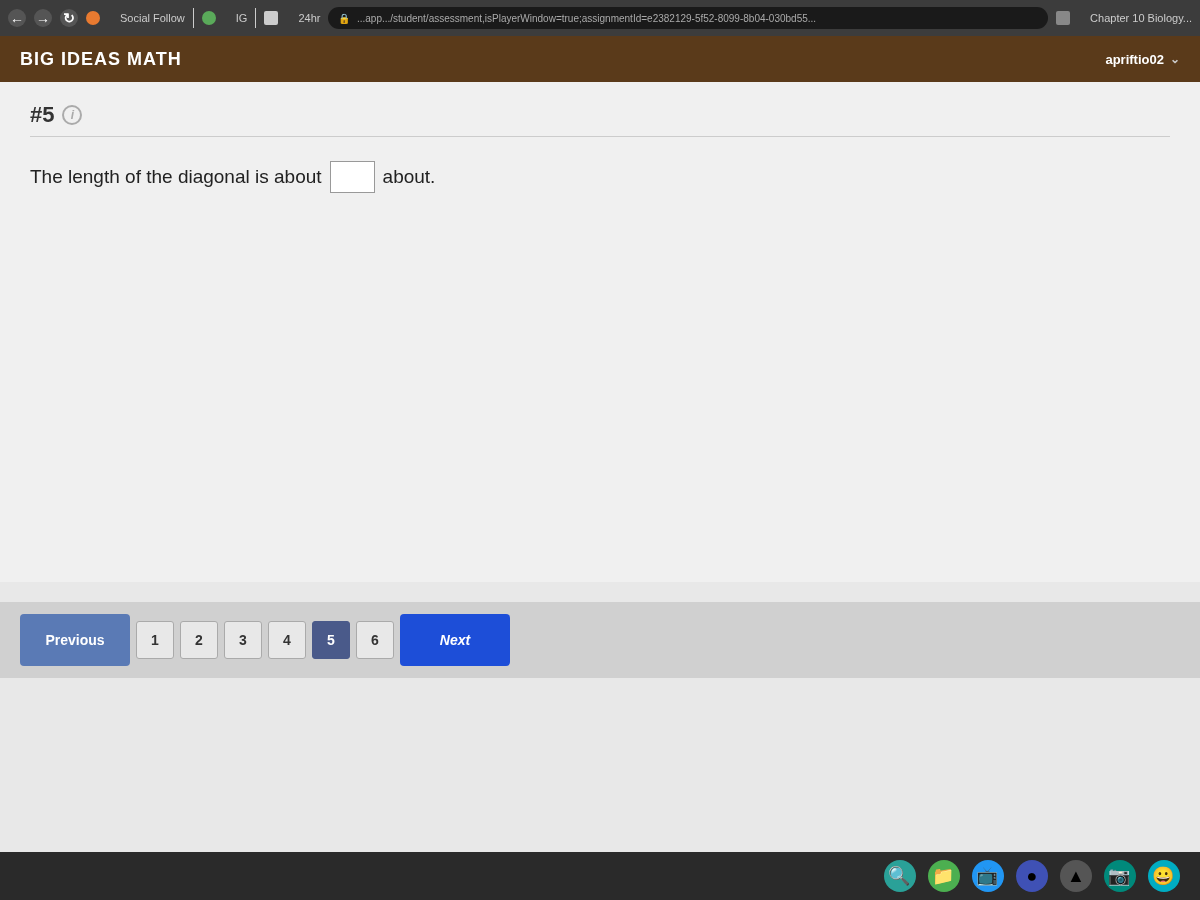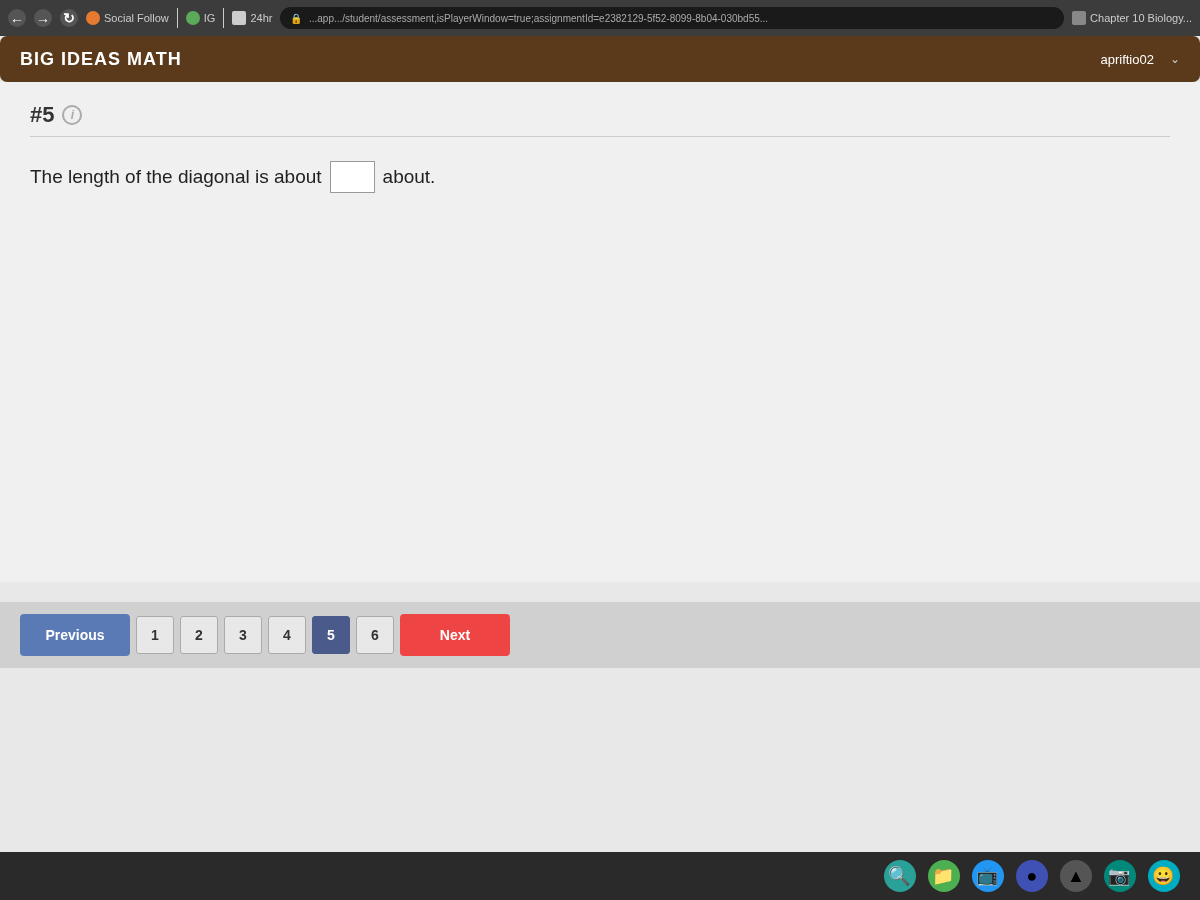--- a/index.html
+++ b/index.html
@@ -26,21 +26,21 @@
     }
     .browser-icon {
       width: 18px; height: 18px;
       border-radius: 50%;
       display: flex; align-items: center; justify-content: center;
       font-size: 10px;
       font-weight: bold;
       flex-shrink: 0;
     }
     .browser-bar-tab {
-      display: flex; align-items: center; gap: 4px;
+      display: flex; align-items: center; gap: 20px;
       font-size: 11px; color: #ccc;
     }
     .browser-bar-tab .tab-icon {
       width: 14px; height: 14px;
       border-radius: 50%;
       background: #888;
       flex-shrink: 0;
     }
     .url-bar {
       flex: 1;
@@ -62,33 +62,33 @@
 
     
     .app-header {
       width: 100%;
       height: 46px;
       background: #5a3a1a;
       display: flex;
       align-items: center;
       justify-content: space-between;
       padding: 0 20px;
-      border-radius: 7px;
     }
     .app-title {
       font-size: 18px;
       font-weight: bold;
       color: #fff;
       letter-spacing: 1px;
     }
     .user-dropdown {
-      display: flex; align-items: center; gap: 16px;
+      display: flex; align-items: center; gap: 6px;
       color: #fff;
       font-size: 13px;
       cursor: pointer;
+      font-weight: bold;
     }
     .dropdown-arrow {
       font-size: 12px;
       color: #ccc;
     }
 
     
     .main-content {
       width: 100%;
       background: #f0f0f0;
@@ -151,37 +151,38 @@
     .nav-bar {
       width: 100%;
       background: #d0d0d0;
       padding: 12px 20px;
       display: flex;
       align-items: center;
       gap: 6px;
       margin-top: 20px;
     }
     .nav-btn {
-      height: 42px;
+      height: 52px;
       padding: 0 18px;
       border: none;
       cursor: pointer;
       font-size: 14px;
       font-weight: bold;
       border-radius: 4px;
     }
     .nav-btn.previous {
       background: #5a7ab5;
       color: #fff;
       min-width: 110px;
     }
     .nav-btn.next {
-      background: #ef4444;
+      background: #1d4ed8;
       color: #fff;
       min-width: 110px;
+      font-style: italic;
     }
     .page-btn {
       width: 38px;
       height: 38px;
       border: 1px solid #aaa;
       background: #e8e8e8;
       cursor: pointer;
       font-size: 14px;
       font-weight: bold;
       color: #333;

